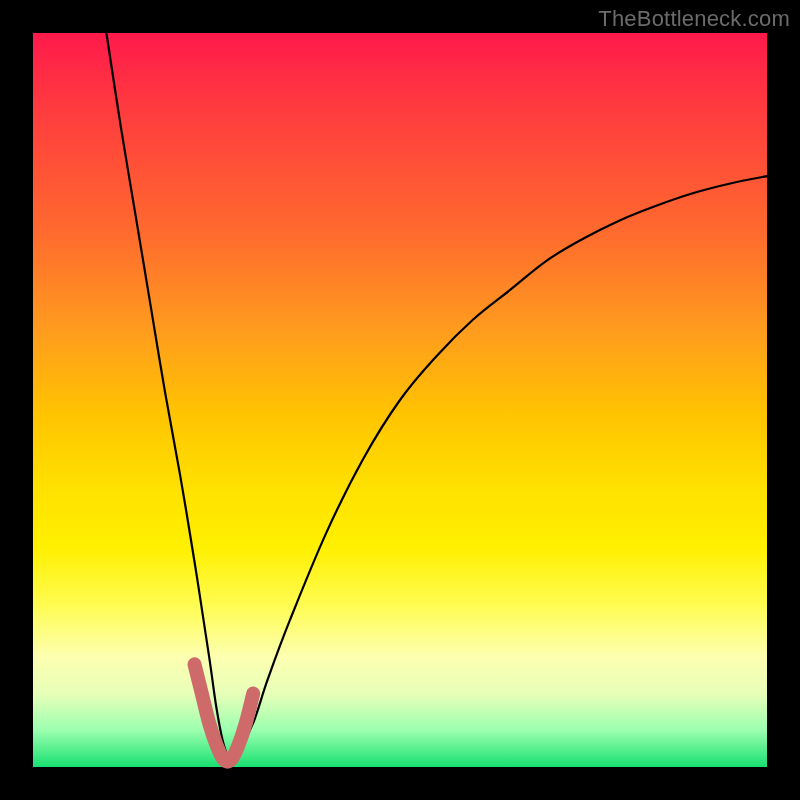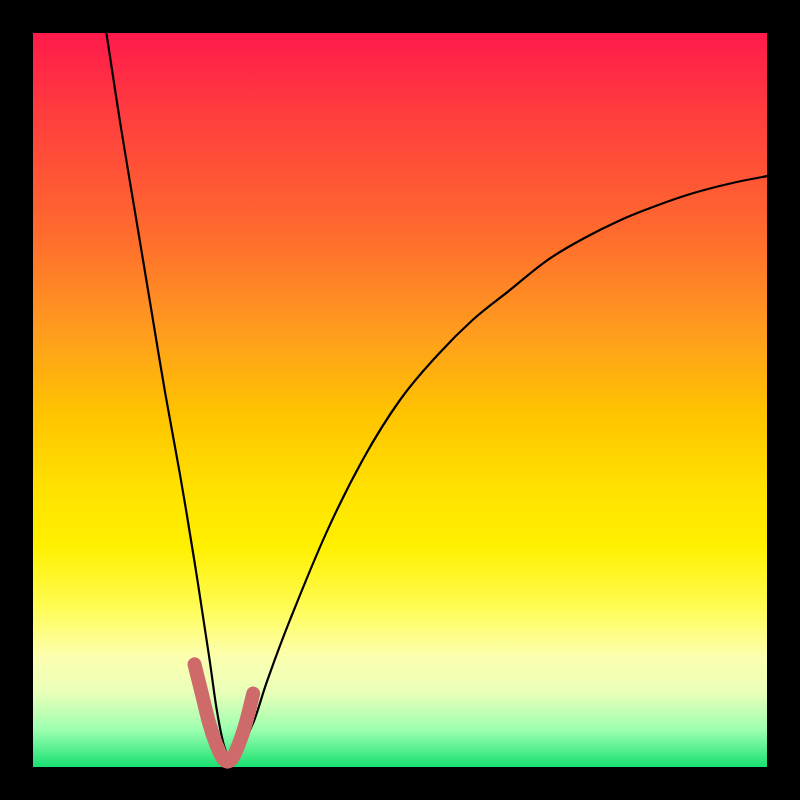--- a/index.html
+++ b/index.html
@@ -57,20 +57,21 @@
     top: 0;
     width: 734px;
     height: 734px;
     overflow: visible;
   }
 </style>
 </head>
 <body>
 
 <div class="frame">
+  <div class="watermark">TheBottleneck.com</div>
 
   <div class="plot-area">
     <svg class="curve" viewBox="0 0 734 734">
       <path fill="none" stroke="#000000" stroke-width="2.2" stroke-linecap="round" stroke-linejoin="round" d="M 73.40 0.00 C 76.04 17.18, 82.80 62.39, 88.08 95.42 C 93.36 128.45, 97.48 151.79, 102.76 183.50 C 108.04 215.21, 112.16 239.87, 117.44 271.58 C 122.72 303.29, 126.84 329.27, 132.12 359.66 C 137.40 390.05, 141.52 410.01, 146.80 440.40 C 152.08 470.79, 156.20 495.45, 161.48 528.48 C 166.76 561.51, 172.20 597.48, 176.16 623.90 C 180.12 650.32, 180.86 659.43, 183.50 675.28 C 186.14 691.13, 188.20 702.73, 190.84 711.98 C 193.48 721.23, 195.54 725.34, 198.18 726.66 C 200.82 727.98, 201.56 725.93, 205.52 719.32 C 209.48 712.71, 214.92 703.17, 220.20 689.96 C 225.48 676.75, 228.27 664.42, 234.88 645.92 C 241.49 627.42, 246.33 613.62, 256.90 587.20 C 267.47 560.78, 280.39 528.19, 293.60 499.12 C 306.81 470.05, 317.09 449.50, 330.30 425.72 C 343.51 401.94, 353.79 385.50, 367.00 367.00 C 380.21 348.50, 390.49 337.49, 403.70 322.96 C 416.91 308.43, 427.19 298.15, 440.40 286.26 C 453.61 274.37, 463.89 267.47, 477.10 256.90 C 490.31 246.33, 500.59 236.79, 513.80 227.54 C 527.01 218.29, 537.29 212.79, 550.50 205.52 C 563.71 198.25, 573.99 193.12, 587.20 187.17 C 600.41 181.22, 610.69 177.38, 623.90 172.49 C 637.11 167.60, 647.39 163.98, 660.60 160.01 C 673.81 156.05, 684.09 153.51, 697.30 150.47 C 710.51 147.43, 727.39 144.45, 734.00 143.13"></path>
       <path fill="none" stroke="#cf6a6a" stroke-width="14" stroke-linecap="round" stroke-linejoin="round" d="M 161.48 631.24 C 162.80 636.52, 166.18 650.03, 168.82 660.60 C 171.46 671.17, 173.52 680.71, 176.16 689.96 C 178.80 699.21, 180.86 705.37, 183.50 711.98 C 186.14 718.59, 188.20 724.02, 190.84 726.66 C 193.48 729.30, 195.54 729.30, 198.18 726.66 C 200.82 724.02, 202.88 718.59, 205.52 711.98 C 208.16 705.37, 210.22 699.21, 212.86 689.96 C 215.50 680.71, 218.88 665.88, 220.20 660.60"></path>
     </svg>
   </div>
 </div>
 
 </body></html>

